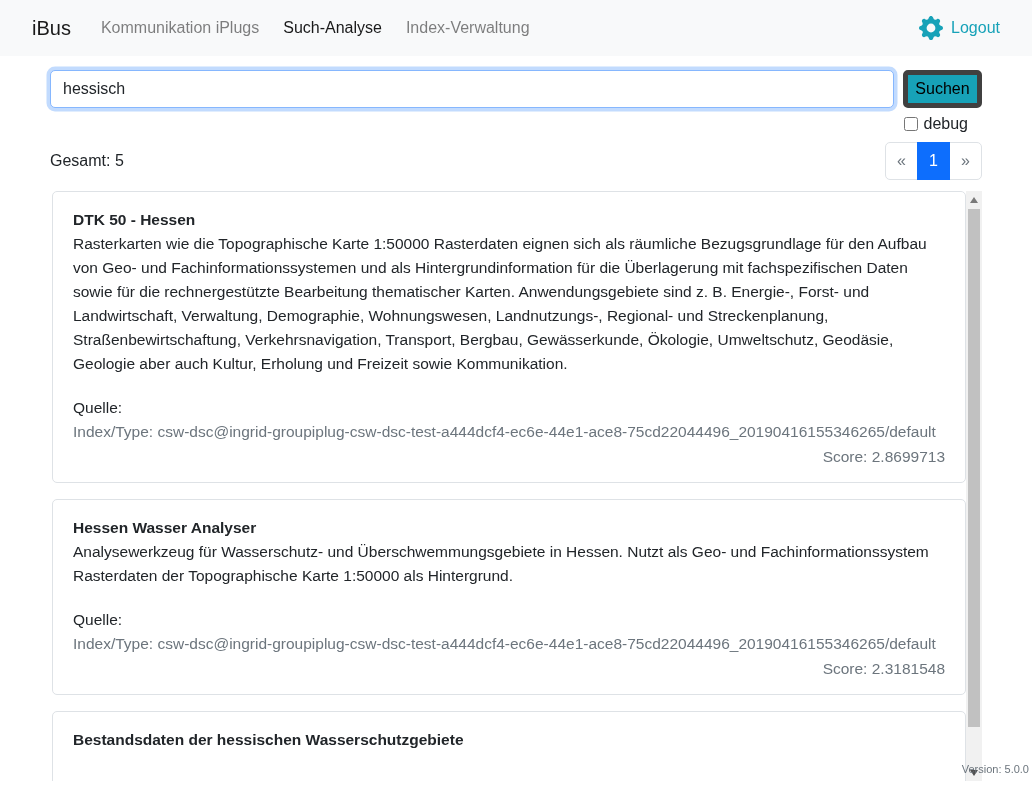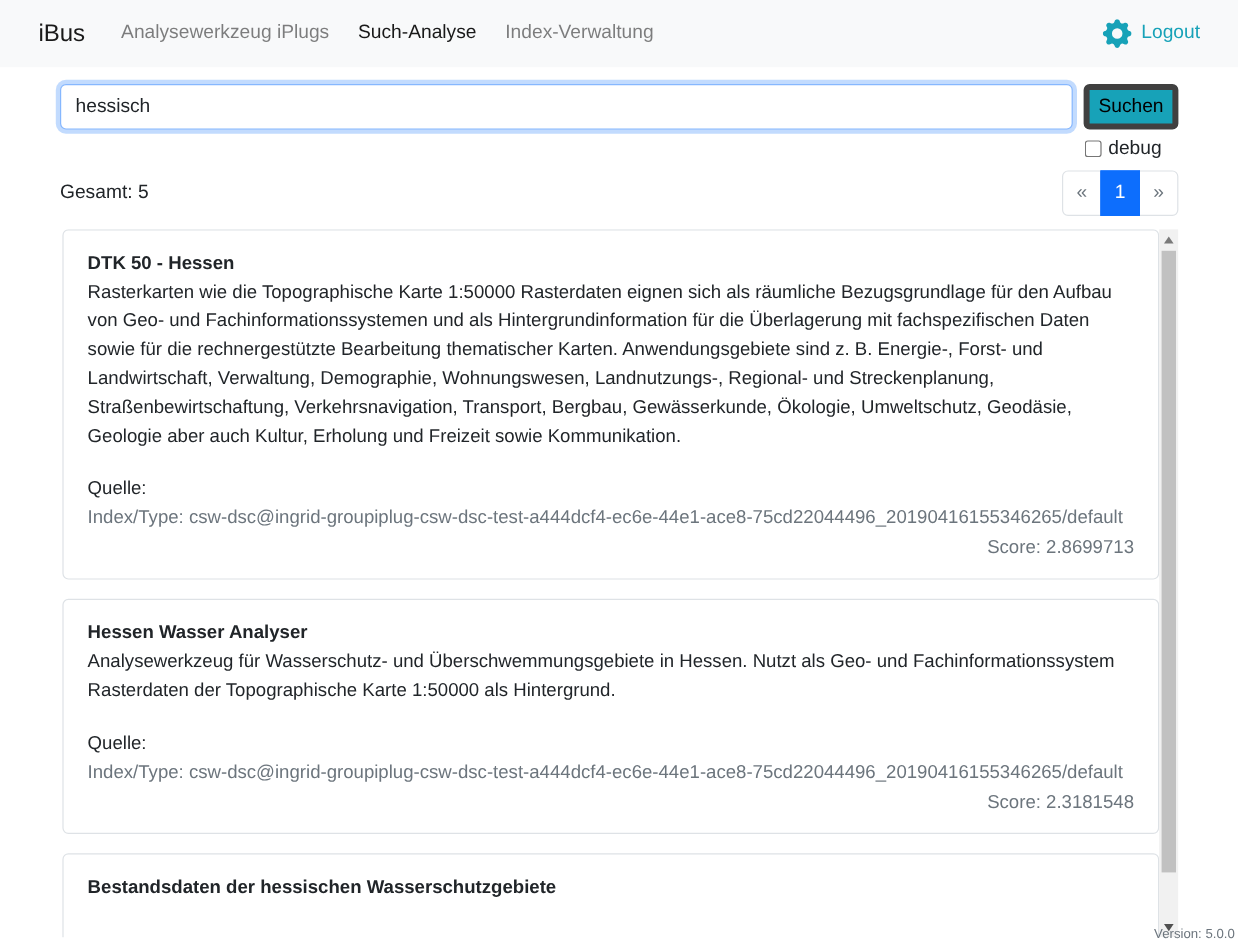--- a/index.html
+++ b/index.html
@@ -174,32 +174,32 @@
     top: 18px;
     left: 2px;
     width: 12px;
     height: 518px;
     background: #c1c1c1;
     cursor: pointer;
   }
   .version {
     position: absolute;
     right: 3px;
-    bottom: 2px;
+    bottom: 12px;
     font-size: 11px;
     color: #6c757d;
     z-index: 2;
   }
 </style>
 </head>
 <body>
 
 <nav class="navbar">
   <span class="brand">iBus</span>
-  <a class="nav-link">Analysewerkzeug iPlugs</a>
+  <a class="nav-link">Kommunikation iPlugs</a>
   <a class="nav-link active">Such-Analyse</a>
   <a class="nav-link">Index-Verwaltung</a>
   <div class="nav-right">
     <svg class="gear-svg" viewBox="0 0 16 16" fill="#17a2b8" xmlns="http://www.w3.org/2000/svg">
       <path d="M9.405 1.05c-.413-1.4-2.397-1.4-2.81 0l-.1.34a1.464 1.464 0 0 1-2.105.872l-.31-.17c-1.283-.698-2.686.705-1.987 1.987l.169.311c.446.82.023 1.841-.872 2.105l-.34.1c-1.4.413-1.4 2.397 0 2.81l.34.1a1.464 1.464 0 0 1 .872 2.105l-.17.31c-.698 1.283.705 2.686 1.987 1.987l.311-.169a1.464 1.464 0 0 1 2.105.872l.1.34c.413 1.4 2.397 1.4 2.81 0l.1-.34a1.464 1.464 0 0 1 2.105-.872l.31.17c1.283.698 2.686-.705 1.987-1.987l-.169-.311a1.464 1.464 0 0 1 .872-2.105l.34-.1c1.4-.413 1.4-2.397 0-2.81l-.34-.1a1.464 1.464 0 0 1-.872-2.105l.17-.31c.698-1.283-.705-2.686-1.987-1.987l-.311.169a1.464 1.464 0 0 1-2.105-.872l-.1-.34zM8 10.93a2.929 2.929 0 1 1 0-5.86 2.929 2.929 0 0 1 0 5.858z"></path>
     </svg>
     <a class="logout">Logout</a>
   </div>
 </nav>
 

